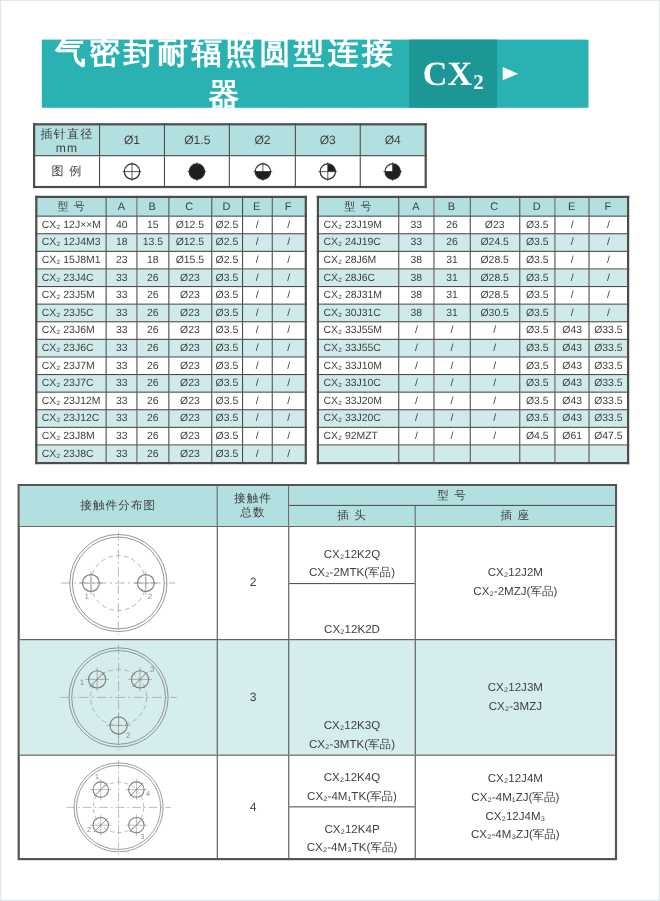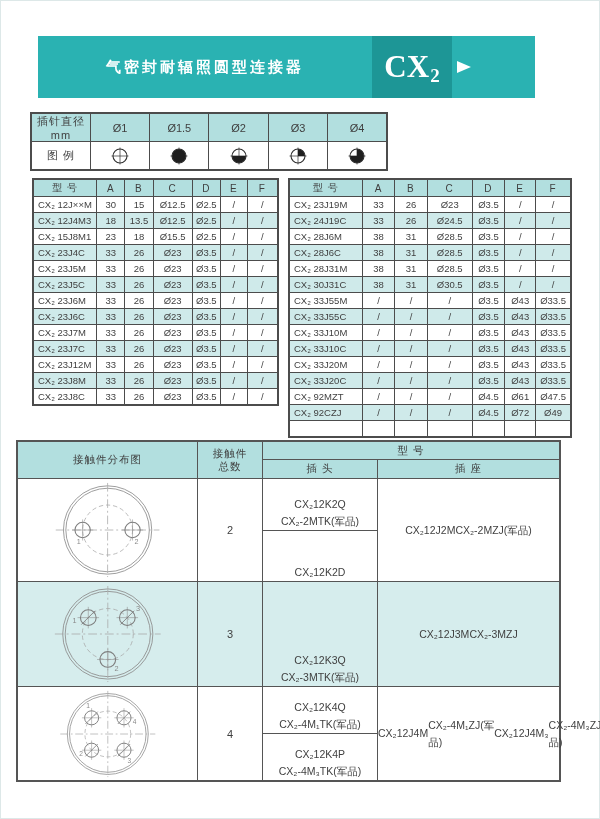--- a/index.html
+++ b/index.html
@@ -5,21 +5,21 @@
   html,body{margin:0;padding:0;}
   body{background:#f2f6f6;}
   .page{
     position:relative;width:600px;height:819px;background:#ffffff;
     font-family:"Liberation Sans","DejaVu Sans",sans-serif;color:#3f3f3f;
     margin:0 auto;overflow:hidden;box-shadow:0 0 0 1px #dde8e8 inset;
   }
   
   .banner{position:absolute;left:38px;top:36px;width:497px;height:62px;
     background:#2ab2b2;display:flex;align-items:center;}
-  .banner-title{width:334px;text-align:center;color:#fff;font-size:15px;
+  .banner-title{width:334px;text-align:center;color:#fff;font-size:28px;
     font-weight:bold;letter-spacing:3px;}
   .code-box{width:80px;height:62px;background:#1d9696;color:#fff;
     font-family:"Liberation Serif","DejaVu Serif",serif;font-size:31px;font-weight:bold;
     display:flex;align-items:center;justify-content:center;}
   .code-sub{font-size:19px;align-self:flex-end;margin-bottom:11px;margin-left:1px;}
   .banner-arrow{width:0;height:0;border-top:6px solid transparent;
     border-bottom:6px solid transparent;border-left:14px solid #fff;margin-left:5px;}
   
   .pin-table{position:absolute;left:30px;top:112px;width:358px;
     border-collapse:collapse;table-layout:fixed;border:2px solid #4c4c4c;}
@@ -54,21 +54,21 @@
   .c-row{display:grid;grid-template-columns:180px 65px 115px 1fr;}
   .c-row + .c-row{border-top:1px solid #555;}
   .c-row.shaded{background:#d6eded;}
   .c-diagram,.c-count,.c-plug{border-right:1px solid #555;}
   .c-diagram{display:flex;align-items:center;justify-content:center;}
   .c-count{display:flex;align-items:center;justify-content:center;font-size:11px;}
   .c-plug{display:flex;flex-direction:column;}
   .plug-sub{flex:1;display:flex;flex-direction:column;align-items:center;
     justify-content:flex-end;line-height:17px;}
   .plug-sub + .plug-sub{border-top:1px solid #555;}
-  .c-socket{display:flex;flex-direction:row;align-items:center;
+  .c-socket{display:flex;flex-direction:column;align-items:center;
     justify-content:center;line-height:17px;}
 </style>
 </head>
 <body>
 
 <div class="page">
 
   <div class="banner">
     <div class="banner-title">气密封耐辐照圆型连接器</div>
     <div class="code-box">
@@ -140,21 +140,21 @@
           <th>B</th>
           <th>C</th>
           <th>D</th>
           <th>E</th>
           <th>F</th>
         </tr>
       </thead>
       <tbody>
         <tr>
           <td class="model">CX₂ 12J××M</td>
-          <td class="">30</td>
+          <td class="">40</td>
           <td class="">15</td>
           <td class="">Ø12.5</td>
           <td class="">Ø2.5</td>
           <td class="">/</td>
           <td class="">/</td>
         </tr>
         <tr>
           <td class="model">CX₂ 12J4M3</td>
           <td class="">18</td>
           <td class="">13.5</td>
@@ -230,20 +230,29 @@
           <td class="model">CX₂ 23J7C</td>
           <td class="">33</td>
           <td class="">26</td>
           <td class="">Ø23</td>
           <td class="">Ø3.5</td>
           <td class="">/</td>
           <td class="">/</td>
         </tr>
         <tr>
           <td class="model">CX₂ 23J12M</td>
+          <td class="">33</td>
+          <td class="">26</td>
+          <td class="">Ø23</td>
+          <td class="">Ø3.5</td>
+          <td class="">/</td>
+          <td class="">/</td>
+        </tr>
+        <tr>
+          <td class="model">CX₂ 23J12C</td>
           <td class="">33</td>
           <td class="">26</td>
           <td class="">Ø23</td>
           <td class="">Ø3.5</td>
           <td class="">/</td>
           <td class="">/</td>
         </tr>
         <tr>
           <td class="model">CX₂ 23J8M</td>
           <td class="">33</td>
@@ -395,29 +404,20 @@
           <td class="">Ø33.5</td>
         </tr>
         <tr>
           <td class="model">CX₂ 92MZT</td>
           <td class="">/</td>
           <td class="">/</td>
           <td class="">/</td>
           <td class="">Ø4.5</td>
           <td class="">Ø61</td>
           <td class="">Ø47.5</td>
-        </tr>
-        <tr>
-          <td class="model">CX₂ 92CZJ</td>
-          <td class="">/</td>
-          <td class="">/</td>
-          <td class="">/</td>
-          <td class="">Ø4.5</td>
-          <td class="">Ø72</td>
-          <td class="">Ø49</td>
         </tr>
         <tr>
           <td class="model"></td>
           <td class=""></td>
           <td class=""></td>
           <td class=""></td>
           <td class=""></td>
           <td class=""></td>
           <td class=""></td>
         </tr>

